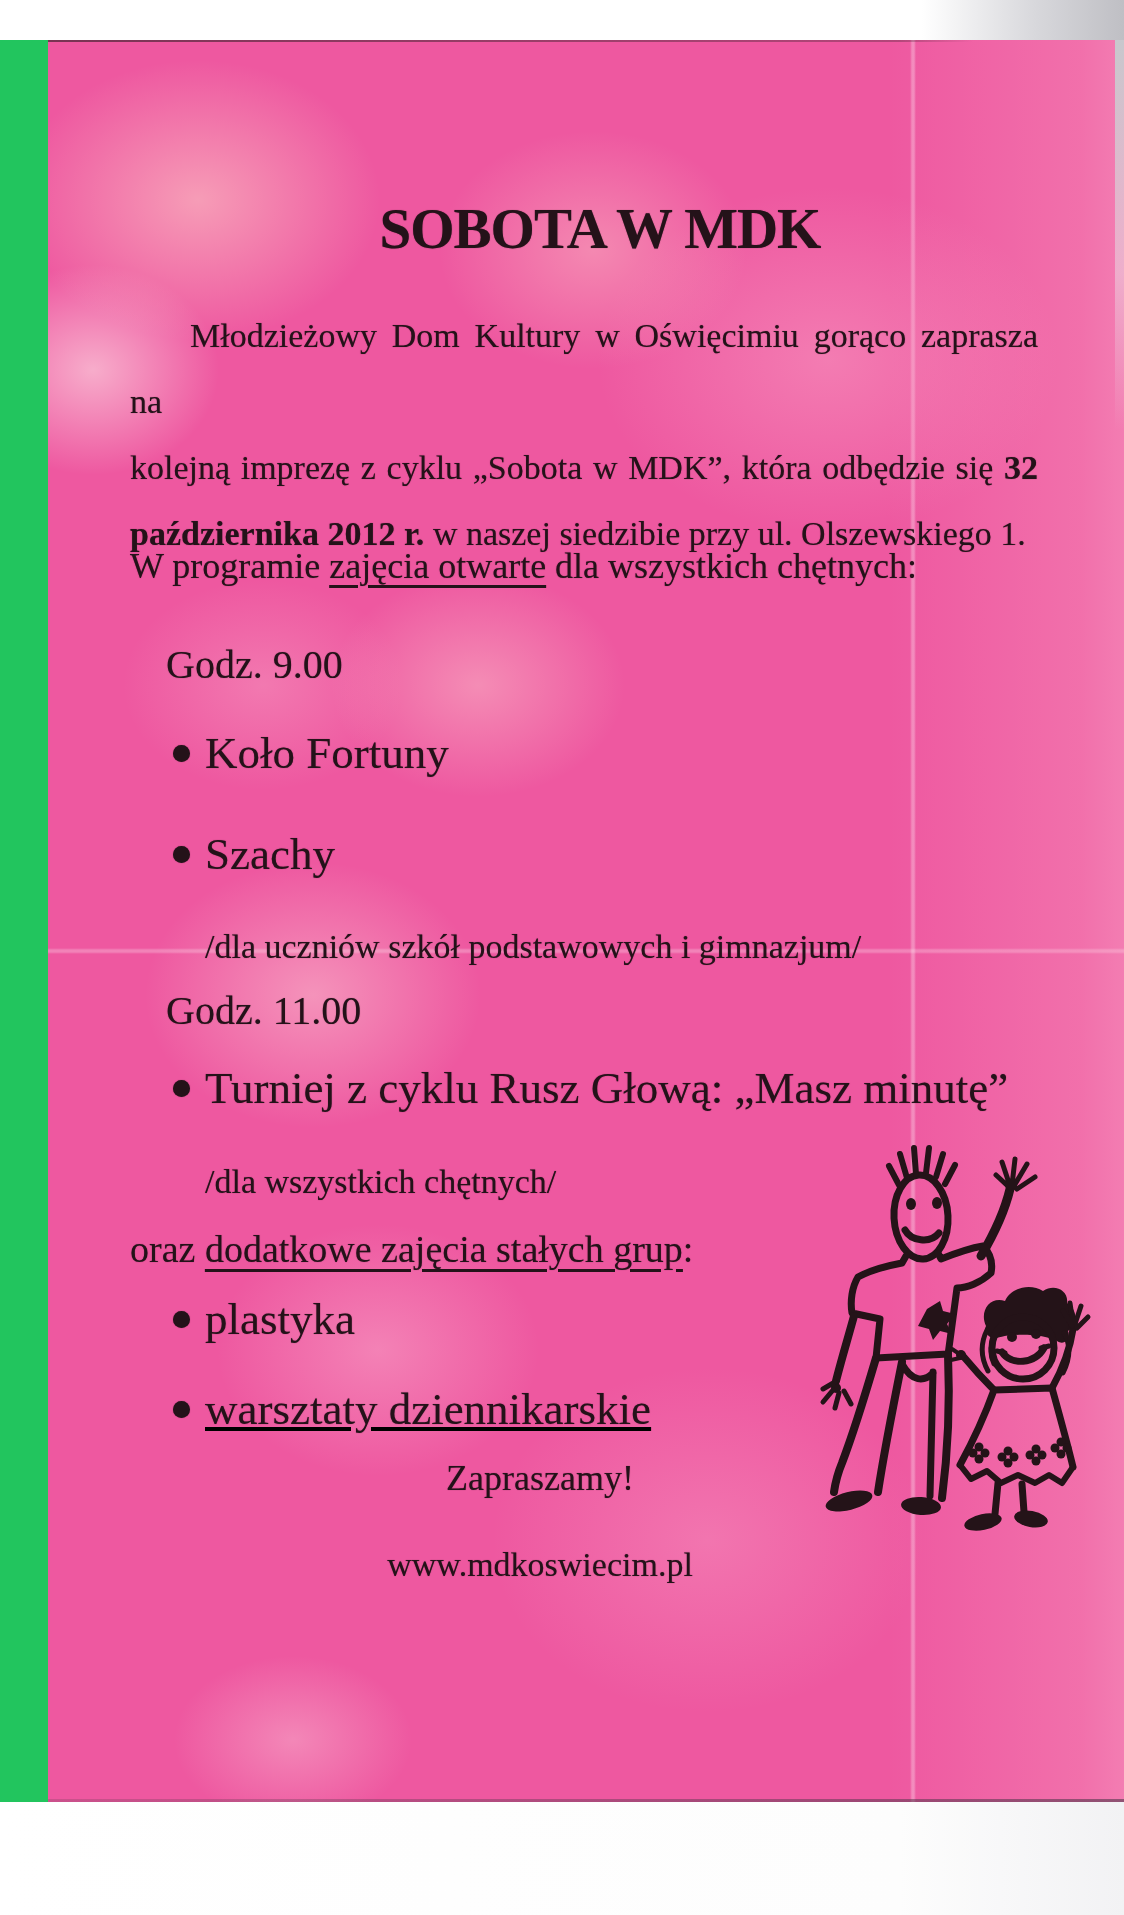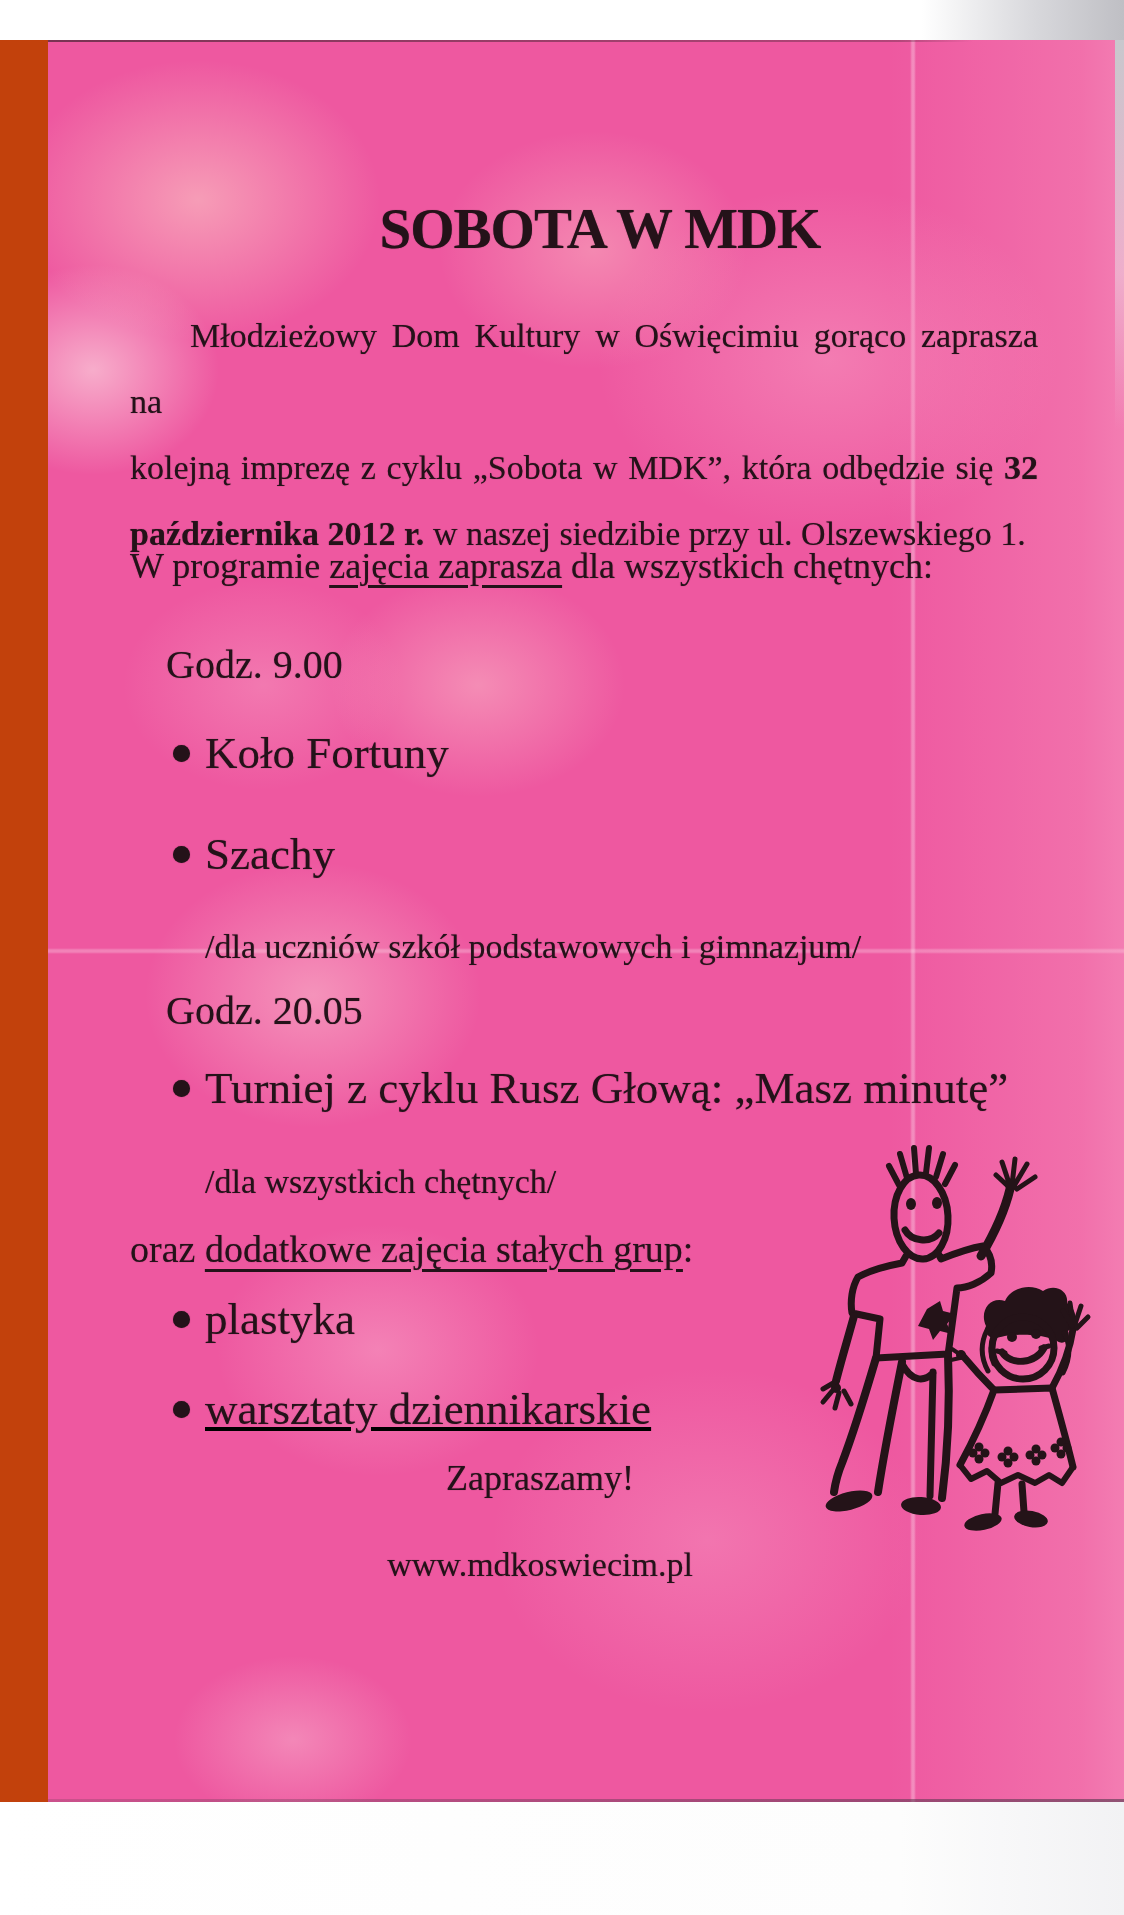--- a/index.html
+++ b/index.html
@@ -1,16 +1,16 @@
 <!DOCTYPE html>
 <html><head>
 <meta charset="utf-8">
 <style>
   html,body{margin:0;padding:0;background:#ffffff;}
-  .scan{position:relative;width:1124px;height:1915px;background:#c2410c;overflow:hidden;
+  .scan{position:relative;width:1124px;height:1915px;background:#22c55e;overflow:hidden;
         font-family:"Liberation Serif","DejaVu Serif",serif;}
   
   .top-band{position:absolute;left:0;top:0;width:1124px;height:40px;
         background:linear-gradient(90deg,#ffffff 0%,#ffffff 82%,#d8d8dc 92%,#bfbfc4 100%);}
   
   .right-strip{position:absolute;right:0;top:40px;width:9px;height:390px;z-index:5;
         background:linear-gradient(180deg,#c8c8cd 0%,rgba(235,215,225,0.55) 60%,rgba(240,200,220,0) 100%);}
   .bottom-band{position:absolute;left:0;top:1802px;width:1124px;height:113px;
         background:linear-gradient(90deg,#ffffff 0%,#fdfdfd 80%,#f2f2f4 100%);}
   
@@ -71,36 +71,36 @@
   <div class="sheet">
 
     <div class="txt title">SOBOTA W MDK</div>
 
     <div class="txt intro">
       <div class="jline indent">Młodzieżowy Dom Kultury w Oświęcimiu gorąco zaprasza na</div>
       <div class="jline"><span>kolejną imprezę z cyklu „Sobota w MDK”, która odbędzie się </span><span class="bold">32</span></div>
       <div><span class="bold">października 2012 r.</span><span> w naszej siedzibie przy ul. Olszewskiego 1.</span></div>
     </div>
 
-    <div class="txt pline"><span>W programie </span><span class="ul">zajęcia zaprasza</span><span> dla wszystkich chętnych:</span></div>
+    <div class="txt pline"><span>W programie </span><span class="ul">zajęcia otwarte</span><span> dla wszystkich chętnych:</span></div>
 
     <div class="txt time t1">Godz. 9.00</div>
 
     <div class="brow b1">
       <span class="dot"></span>
       <span class="blabel">Koło Fortuny</span>
     </div>
     <div class="brow b2">
       <span class="dot"></span>
       <span class="blabel">Szachy</span>
     </div>
 
     <div class="txt note n1">/dla uczniów szkół podstawowych i gimnazjum/</div>
 
-    <div class="txt time t2">Godz. 20.05</div>
+    <div class="txt time t2">Godz. 11.00</div>
 
     <div class="brow b3">
       <span class="dot"></span>
       <span class="blabel">Turniej z cyklu Rusz Głową: „Masz minutę”</span>
     </div>
 
     <div class="txt note n2">/dla wszystkich chętnych/</div>
 
     <div class="txt oraz"><span>oraz </span><span class="ul">dodatkowe zajęcia stałych grup</span><span>:</span></div>
 

